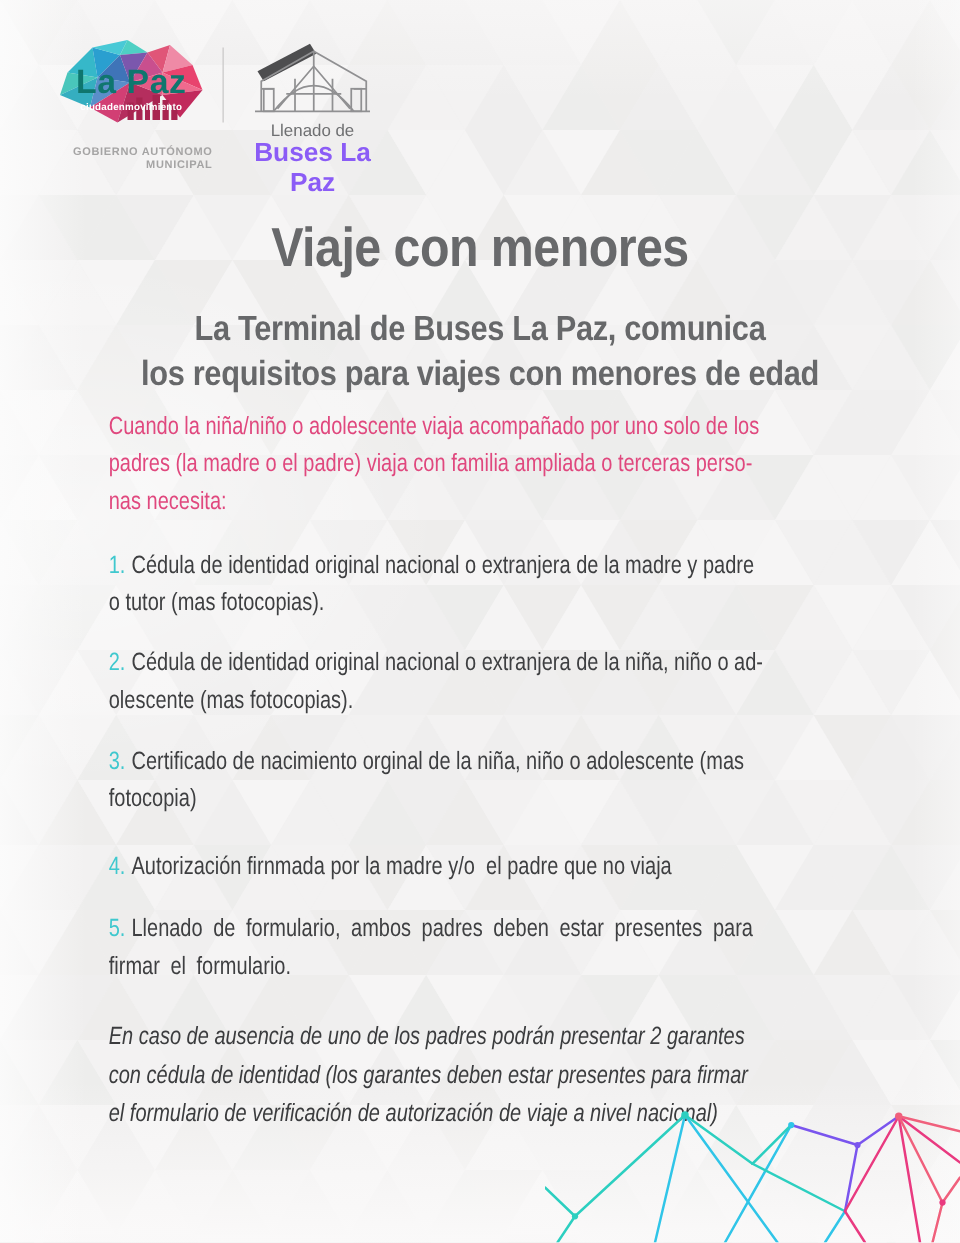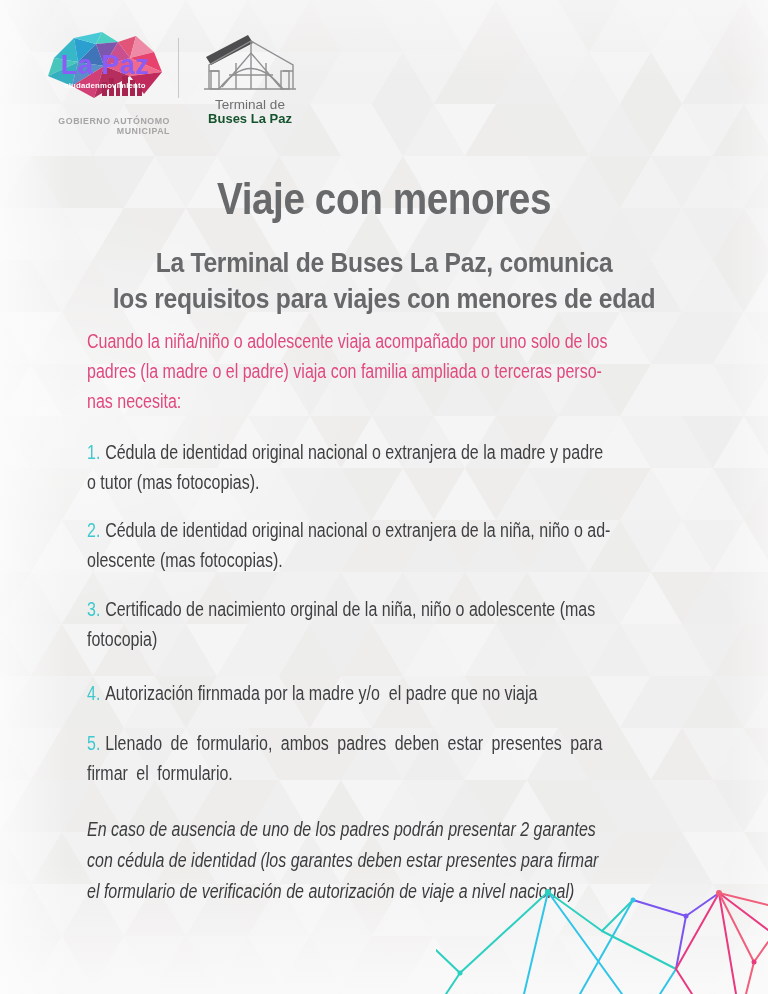--- a/index.html
+++ b/index.html
@@ -22,34 +22,34 @@
   }
   .abs { position:absolute; z-index:2; }
 
   
   .gobierno {
     left:22px; top:116px; width:148px; text-align:right;
     font-size:8.8px; font-weight:700; letter-spacing:.55px; color:#a5a4a4;
   }
   .lapaz-title {
     left:44px; top:50px; width:122px; text-align:center;
-    font-size:27px; font-weight:800; color:#8b5cf6; letter-spacing:0.5px;
+    font-size:27px; font-weight:800; color:#0f766e; letter-spacing:0.5px;
   }
   .lapaz-tagline {
     left:44px; top:81px; width:122px; text-align:center;
     font-size:7.8px; font-weight:700; color:#ffffff; letter-spacing:.2px;
   }
   .divider { left:178px; top:38px; width:1px; height:60px; background:#c9c8c8; }
   .terminal-line1 {
     left:194px; top:97px; width:112px; text-align:center;
     font-size:13.5px; color:#6e6f71;
   }
   .terminal-line2 {
     left:194px; top:111px; width:112px; text-align:center;
-    font-size:13px; font-weight:700; color:#14532d;
+    font-size:21px; font-weight:700; color:#8b5cf6;
   }
 
   
   .page-title {
     left:0; right:0; top:174px; text-align:center;
     font-size:44px; font-weight:800; color:#68696b;
     transform:scaleX(.88); transform-origin:center top; letter-spacing:-0.5px;
     white-space:pre;
   }
   .page-subtitle {
@@ -760,21 +760,21 @@
       <path d="M53,11 L53,59"></path>
       <path d="M31,45 L75,45"></path>
       <path d="M24,57 L53,23 L82,57"></path>
       <path d="M38,59 L38,33 M68,59 L68,33"></path>
       <path d="M6,59 L98,59"></path>
       <path d="M11,41 L21,41 M85,41 L95,41"></path>
       <rect x="13" y="41" width="8" height="18"></rect>
       <rect x="83" y="41" width="8" height="18"></rect>
     </g>
   </svg>
-  <div class="abs terminal-line1">Terminal de</div>
+  <div class="abs terminal-line1">Llenado de</div>
   <div class="abs terminal-line2">Buses La Paz</div>
 
   <div class="abs page-title">Viaje con menores</div>
   <div class="abs page-subtitle">La Terminal de Buses La Paz, comunica
 los requisitos para viajes con menores de edad</div>
 
   <div class="abs content">
     <p class="intro">Cuando la niña/niño o adolescente viaja acompañado por uno solo de los
 padres (la madre o el padre) viaja con familia ampliada o terceras perso-
 nas necesita:</p>

